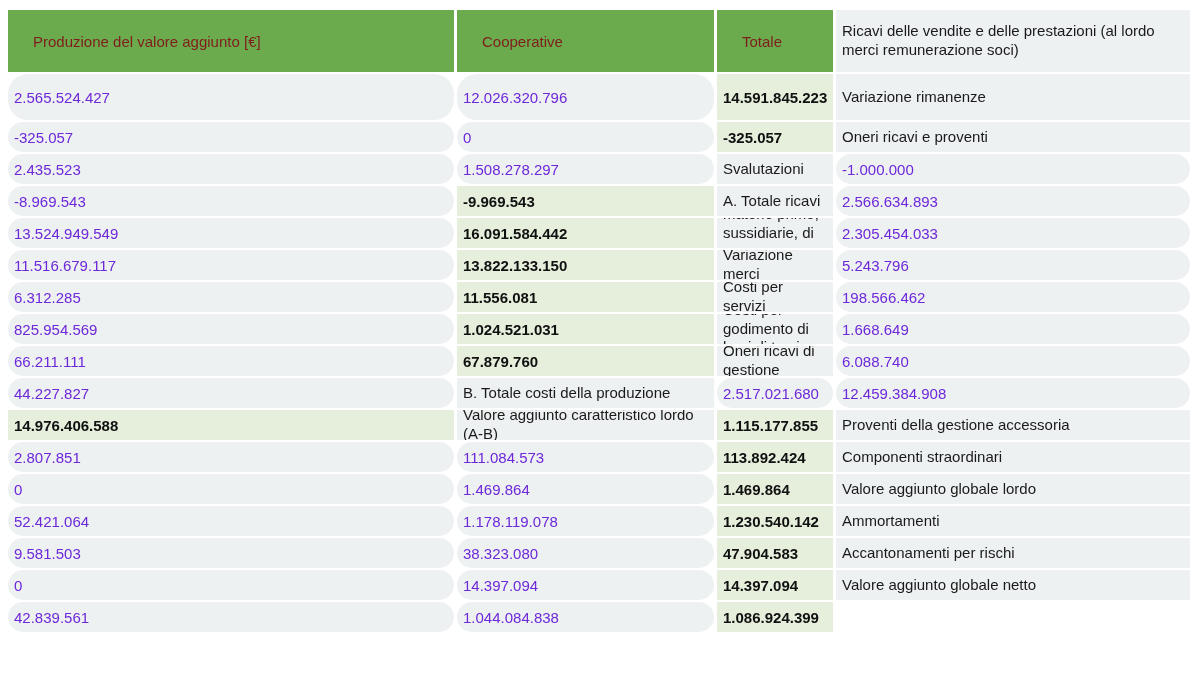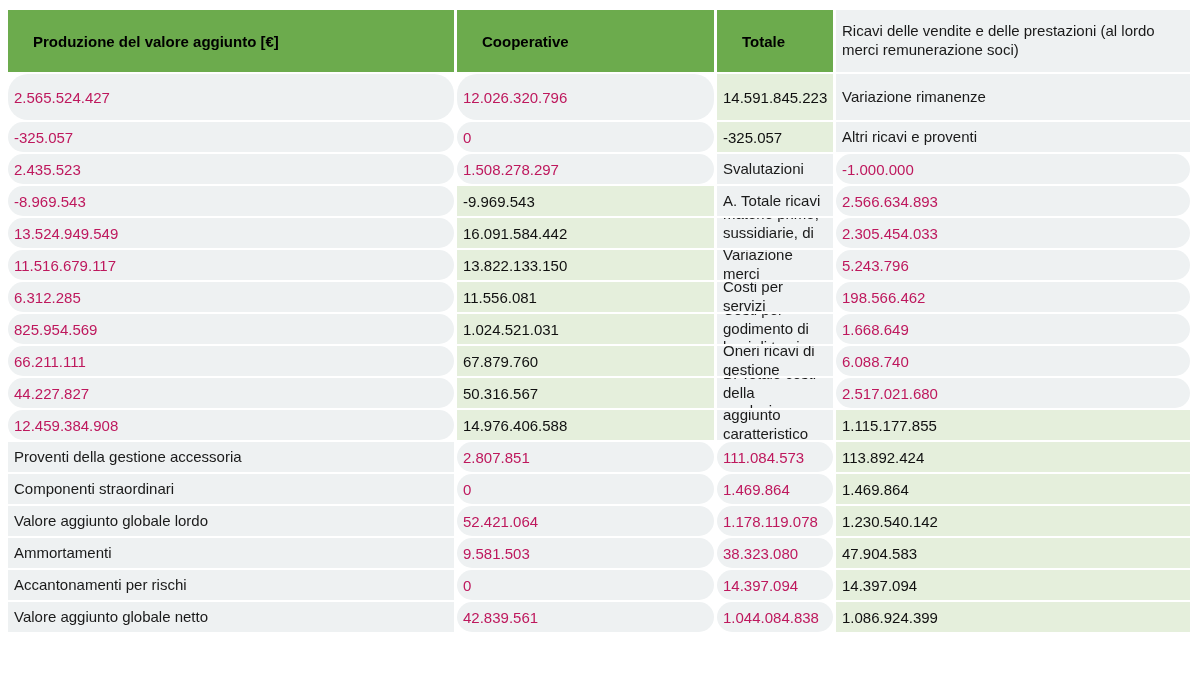--- a/index.html
+++ b/index.html
@@ -27,38 +27,38 @@
   }
   .cell {
     display: flex;
     align-items: center;
     padding: 0 8px 0 6px;
     font-size: 15px;
     overflow: hidden;
   }
   .h {
     background: #6cab4d;
-    color: #000000;
-    font-weight: 700;
+    color: #7f1d1d;
+    font-weight: 400;
     padding-left: 25px;
   }
   .lbl {
     background: #eef1f2;
     color: #1a1a1a;
     line-height: 1.25;
   }
   .num {
     background: #eef1f2;
-    color: #be185d;
+    color: #6d28d9;
     border-radius: 20px;
   }
   .tot {
     background: #e5efdc;
     color: #101010;
-    font-weight: 400;
+    font-weight: 700;
   }
 </style>
 </head>
 <body>
 
 <div class="table-wrap">
   <div class="grid">
 
     <div class="cell h">Produzione del valore aggiunto [€]</div>
     <div class="cell h">Cooperative</div>
@@ -67,21 +67,21 @@
     <div class="cell lbl">Ricavi delle vendite e delle prestazioni (al lordo merci remunerazione soci)</div>
     <div class="cell num">2.565.524.427</div>
     <div class="cell num">12.026.320.796</div>
     <div class="cell tot">14.591.845.223</div>
 
     <div class="cell lbl">Variazione rimanenze</div>
     <div class="cell num">-325.057</div>
     <div class="cell num">0</div>
     <div class="cell tot">-325.057</div>
 
-    <div class="cell lbl">Altri ricavi e proventi</div>
+    <div class="cell lbl">Oneri ricavi e proventi</div>
     <div class="cell num">2.435.523</div>
     <div class="cell num">1.508.278.297</div>
 
     <div class="cell lbl">Svalutazioni</div>
     <div class="cell num">-1.000.000</div>
     <div class="cell num">-8.969.543</div>
     <div class="cell tot">-9.969.543</div>
 
     <div class="cell lbl">A. Totale ricavi</div>
     <div class="cell num">2.566.634.893</div>
@@ -104,21 +104,20 @@
     <div class="cell tot">1.024.521.031</div>
 
     <div class="cell lbl">Costi per godimento di beni di terzi</div>
     <div class="cell num">1.668.649</div>
     <div class="cell num">66.211.111</div>
     <div class="cell tot">67.879.760</div>
 
     <div class="cell lbl">Oneri ricavi di gestione</div>
     <div class="cell num">6.088.740</div>
     <div class="cell num">44.227.827</div>
-    <div class="cell tot">50.316.567</div>
 
     <div class="cell lbl">B. Totale costi della produzione</div>
     <div class="cell num">2.517.021.680</div>
     <div class="cell num">12.459.384.908</div>
     <div class="cell tot">14.976.406.588</div>
 
     <div class="cell lbl">Valore aggiunto caratteristico lordo (A-B)</div>
     <div class="cell tot">1.115.177.855</div>
 
     <div class="cell lbl">Proventi della gestione accessoria</div>

